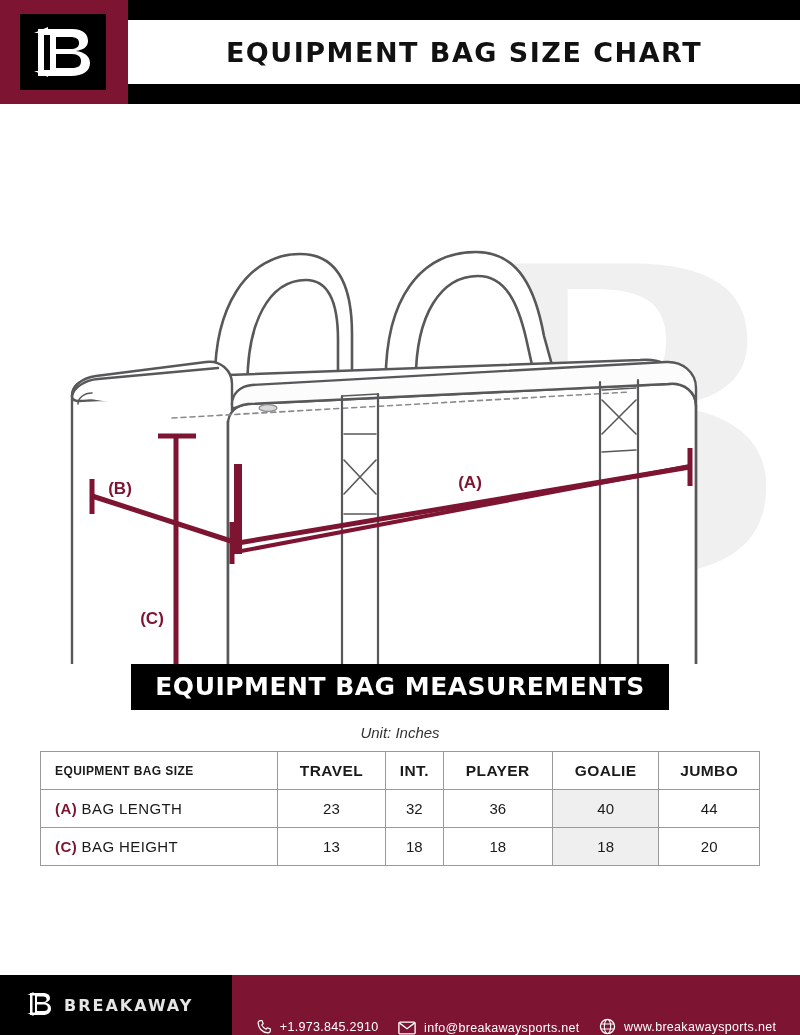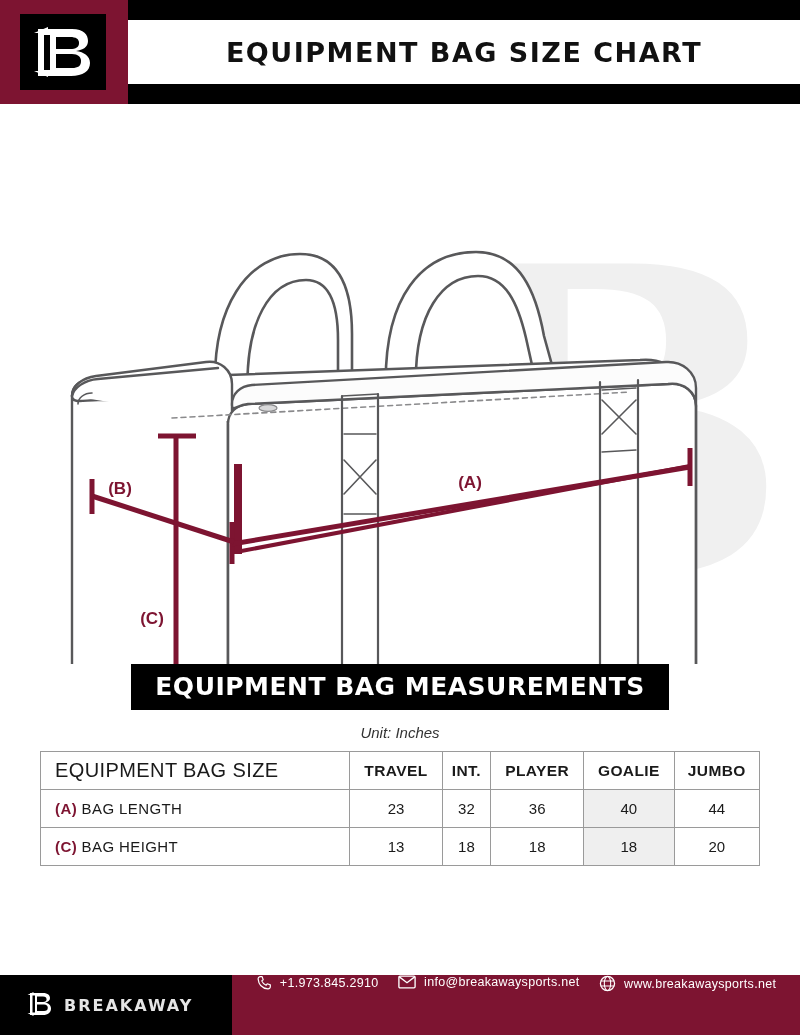--- a/index.html
+++ b/index.html
@@ -138,22 +138,22 @@
     letter-spacing: 0.4px;
   }
   table.size-table thead th.first-col,
   table.size-table tbody td.first-col {
     text-align: left;
     padding-left: 14px;
     font-weight: normal;
     letter-spacing: 0.4px;
   }
   table.size-table thead th.first-col {
-    font-weight: normal;
-    font-size: 20px;
+    font-weight: bold;
+    font-size: 12px;
   }
   .row-label { font-size: 16px; }
   .dim-tag { color: #7d1431; font-weight: bold; }
   td.highlight { background: #efefef; }
 
   
   .footer {
     position: absolute;
     left: 0; bottom: 0;
     width: 800px; height: 60px;
@@ -171,21 +171,21 @@
     font-family: "DejaVu Sans", sans-serif;
     font-weight: bold;
     font-size: 16px;
     letter-spacing: 2px;
     color: #e5e5e5;
   }
   .footer-right {
     flex: 1;
     background: #7d1431;
     display: flex;
-    align-items: flex-start;
+    align-items: flex-end;
     justify-content: space-around;
     padding: 0 14px;
   }
   .contact {
     display: flex;
     align-items: center;
     gap: 8px;
     color: #ffffff;
     font-size: 12.5px;
     letter-spacing: 0.3px;

